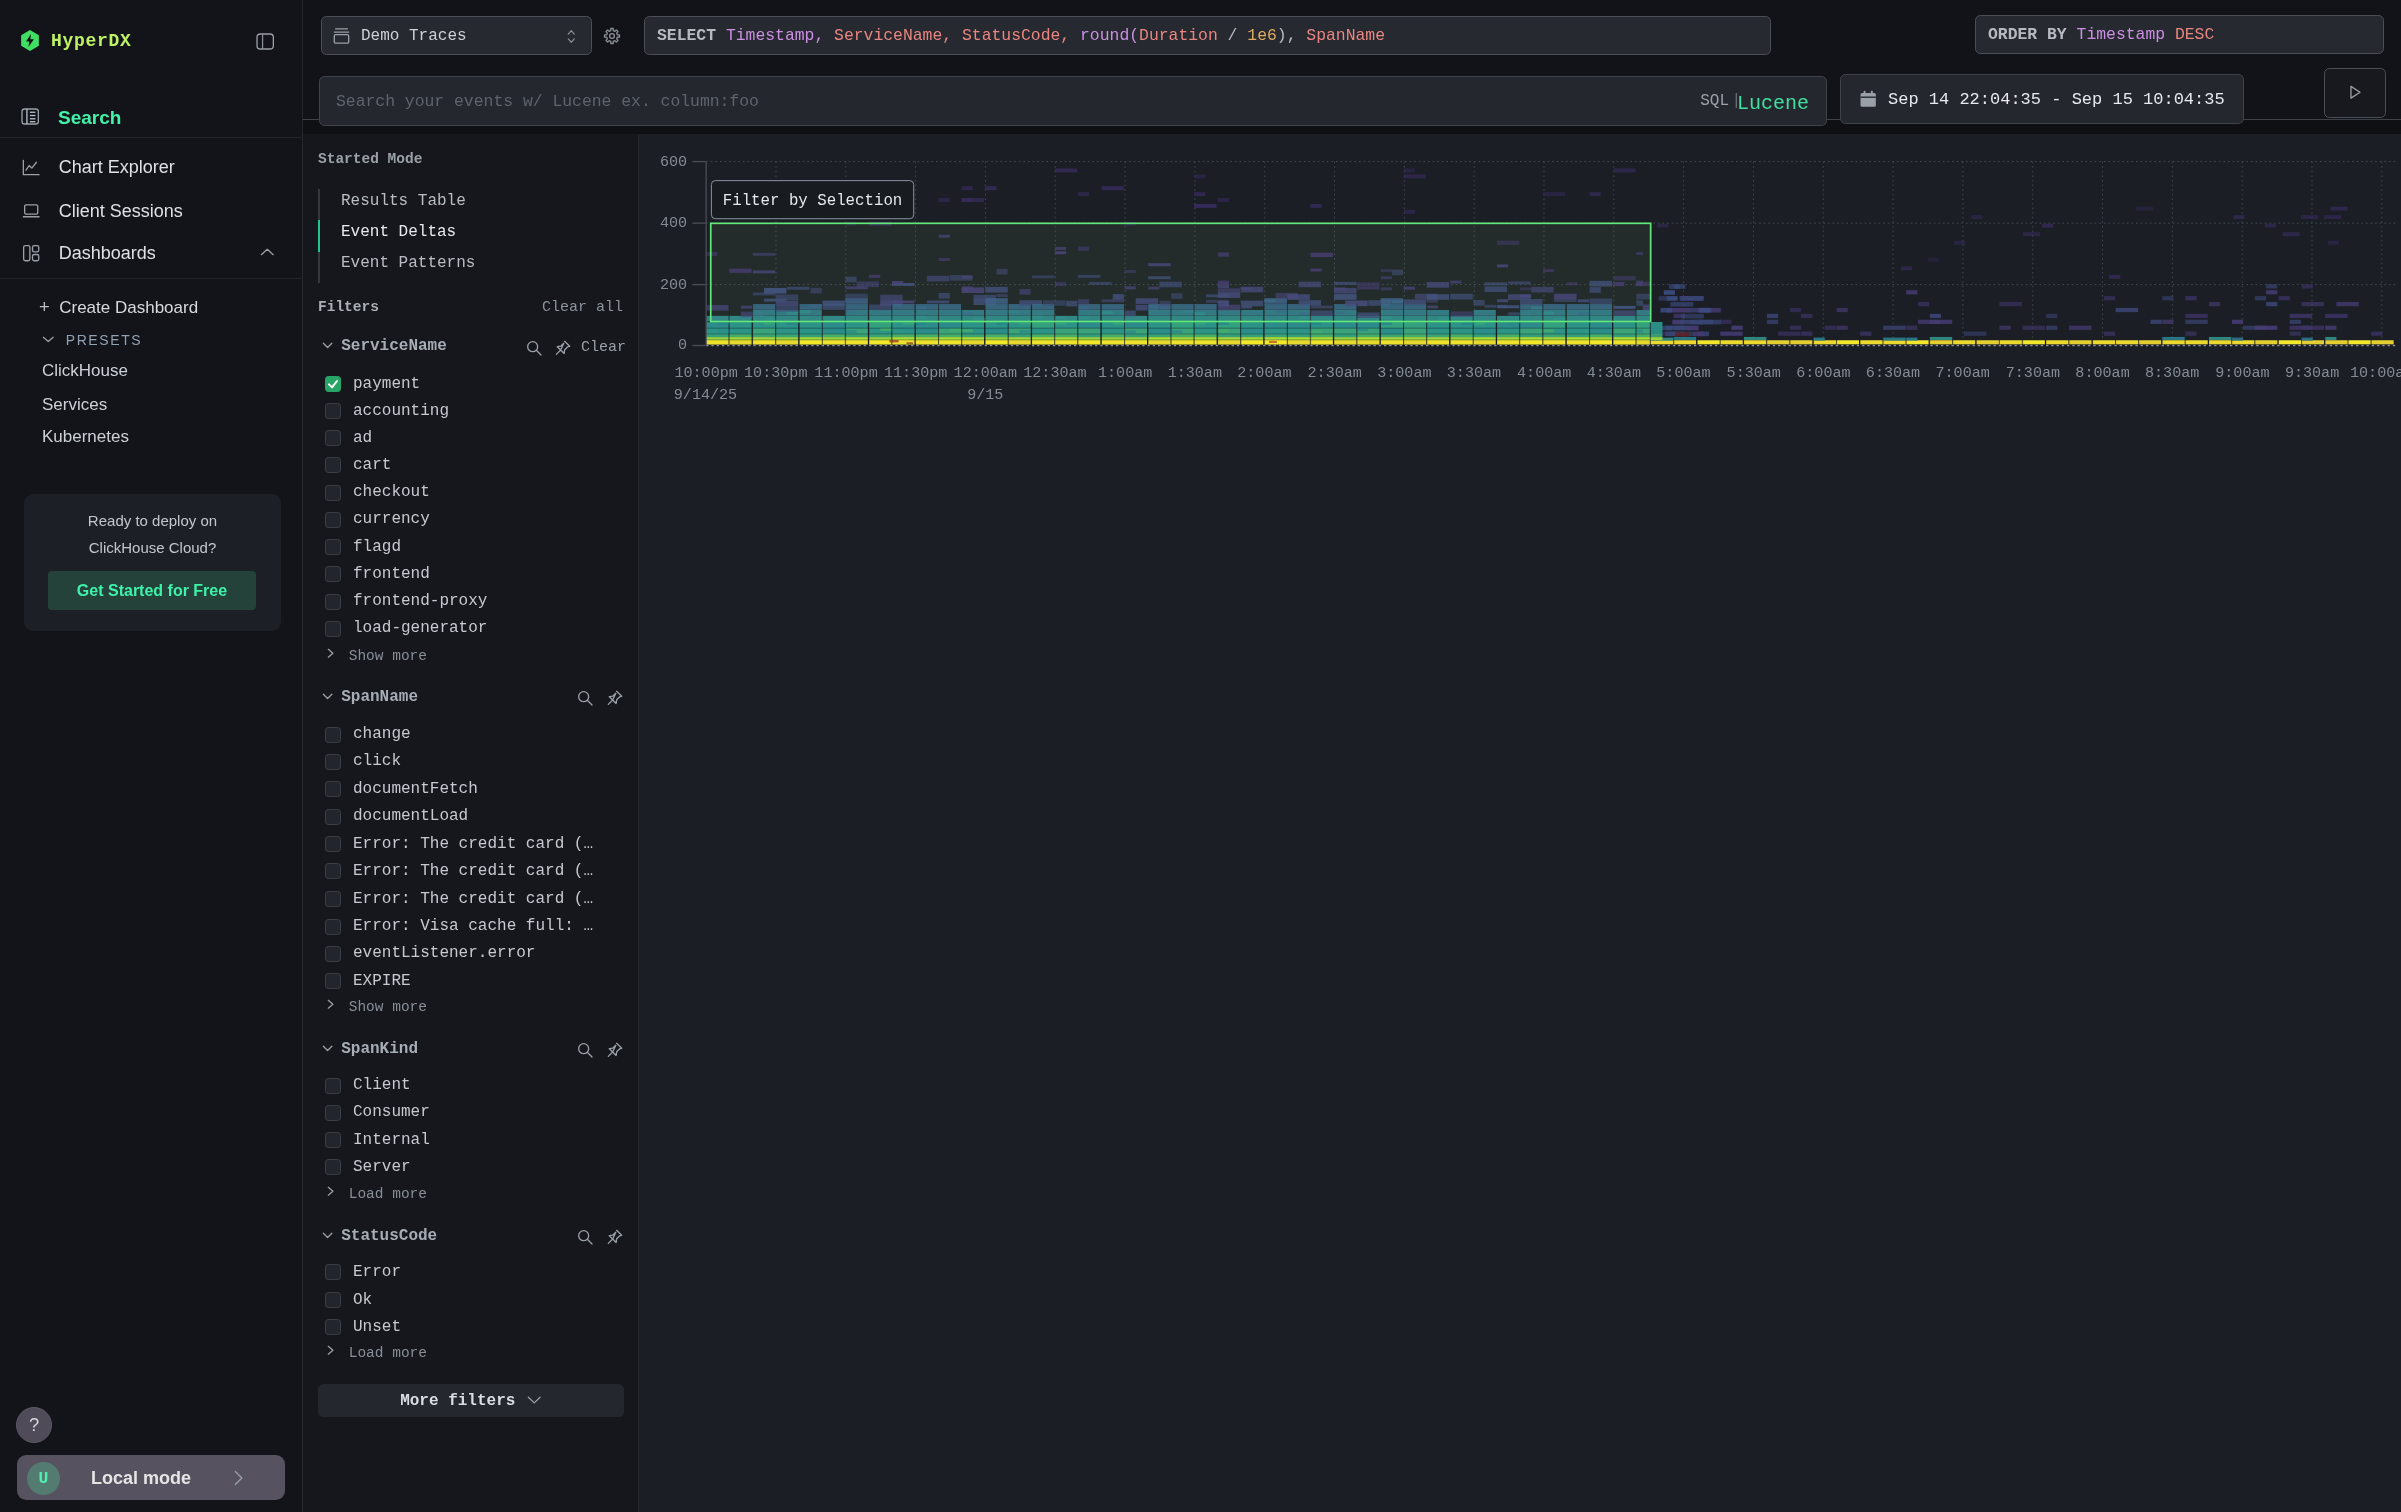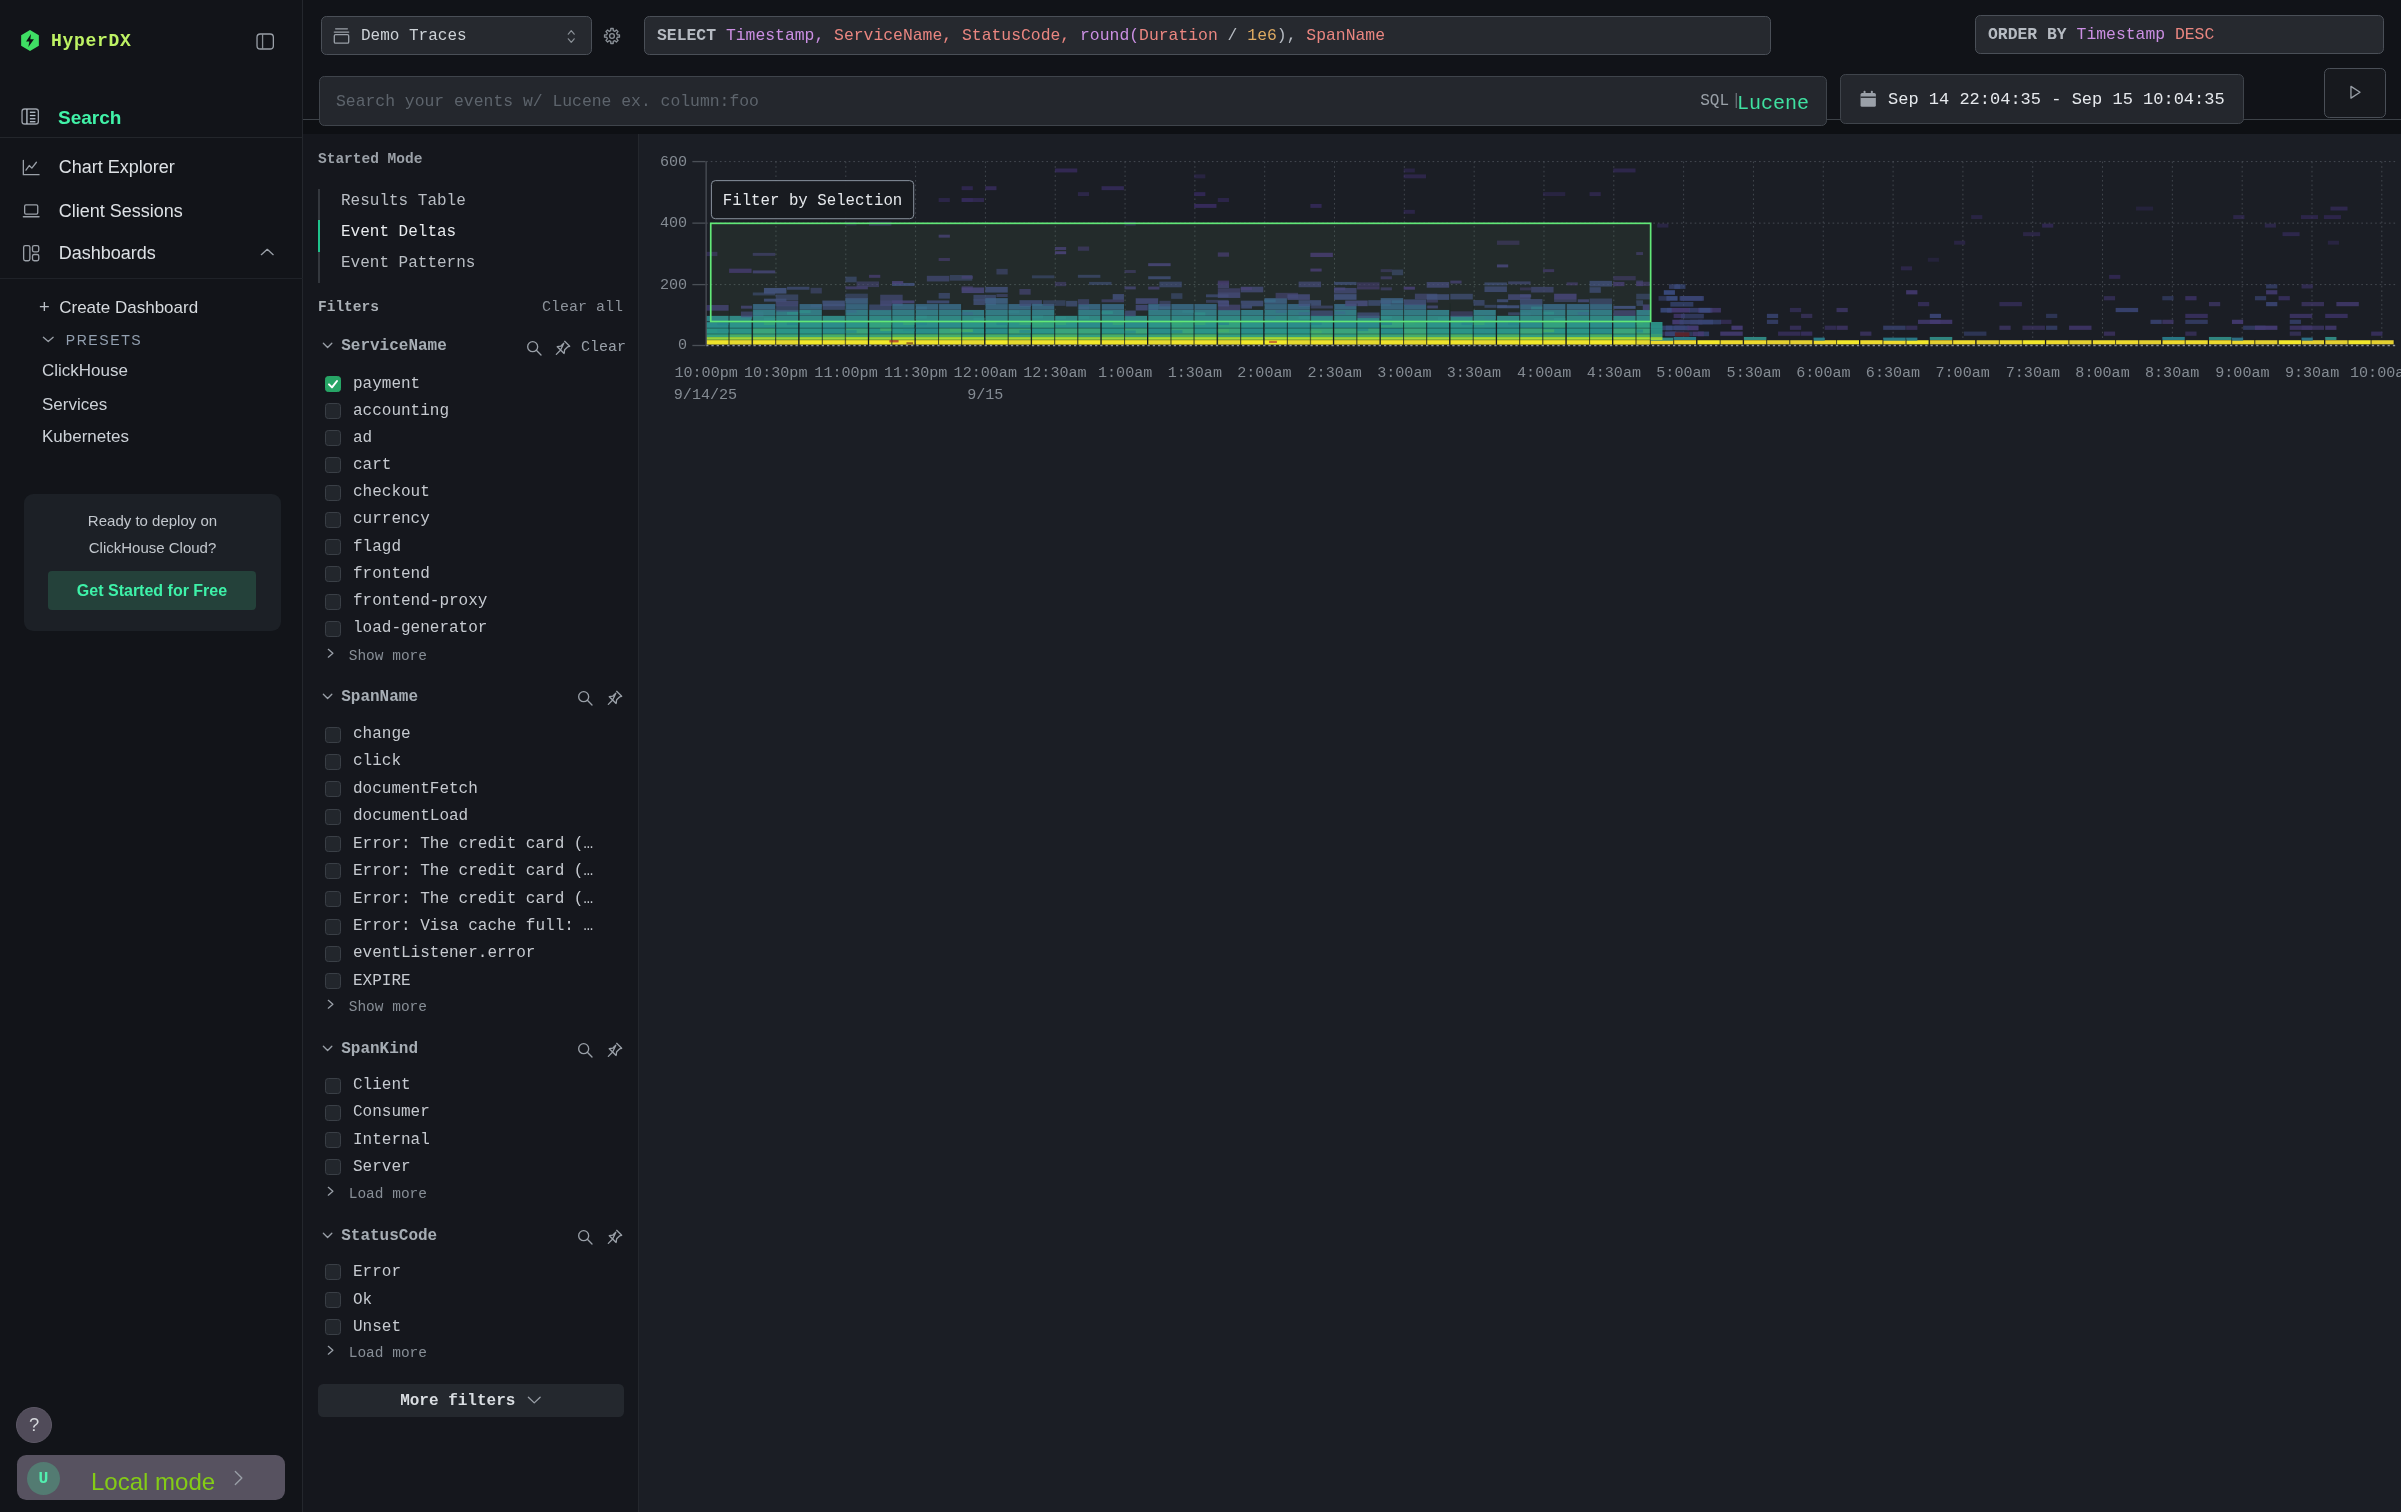--- a/index.html
+++ b/index.html
@@ -81,21 +81,21 @@
       </div>
  </div>
 
  <div style="position:absolute;left:16px;top:1407px;width:36px;height:36px;border-radius:50%;background:#504b59;border:1.3px solid #5d5866;display:flex;align-items:center;justify-content:center">
       <span class="sans" style="font-size:18.4px;color:#d5d8dc">?</span>
     </div>
  <div style="position:absolute;left:17px;top:1455px;width:268px;height:45px;background:#575260;border-radius:9.2px">
   <div style="position:absolute;left:10px;top:6.6px;width:33px;height:33px;border-radius:50%;background:#537b72;display:flex;align-items:center;justify-content:center">
         <span style="font-size:16.4px;font-weight:bold;color:#52f0b0">U</span>
       </div>
-  <div class="sans" style="position:absolute;left:74px;top:13px;font-size:24px;font-weight:normal;color:#84cc16">Local mode</div>
+  <div class="sans" style="position:absolute;left:74px;top:13px;font-size:18px;font-weight:bold;color:#e5e5e5">Local mode</div>
   <svg width="9.2" height="16" viewBox="0 0 14 24" style="position:absolute;right:42px;top:15px">
         <polyline points="2,2 12,12 2,22" class="ic" stroke="#9fb8cc"></polyline>
       </svg>
  </div>
 </div>
 <div id="filters"></div>
 <div id="chart"></div>
 <div id="topbar">
  <div class="box" style="left:18px;top:16px;width:271px;height:39px">
   <svg width="17" height="16" viewBox="0 0 26 24" style="position:absolute;left:11.2px;top:11.2px">

